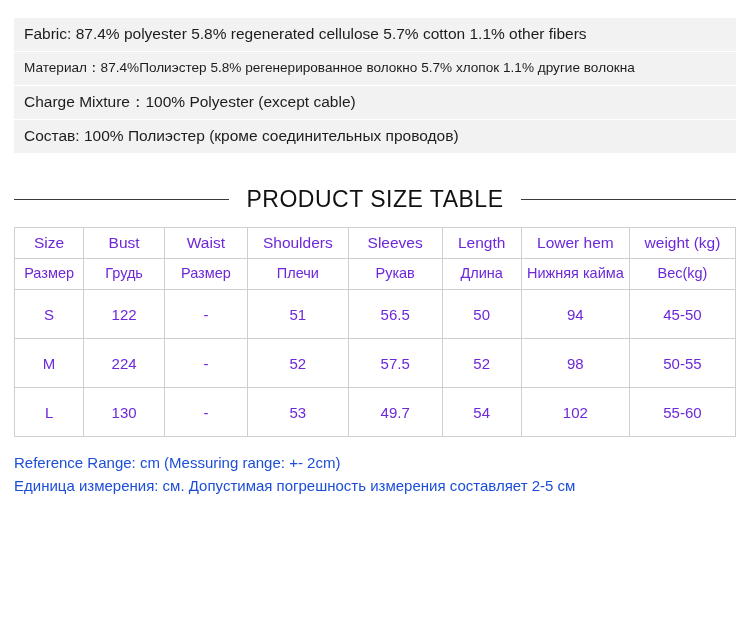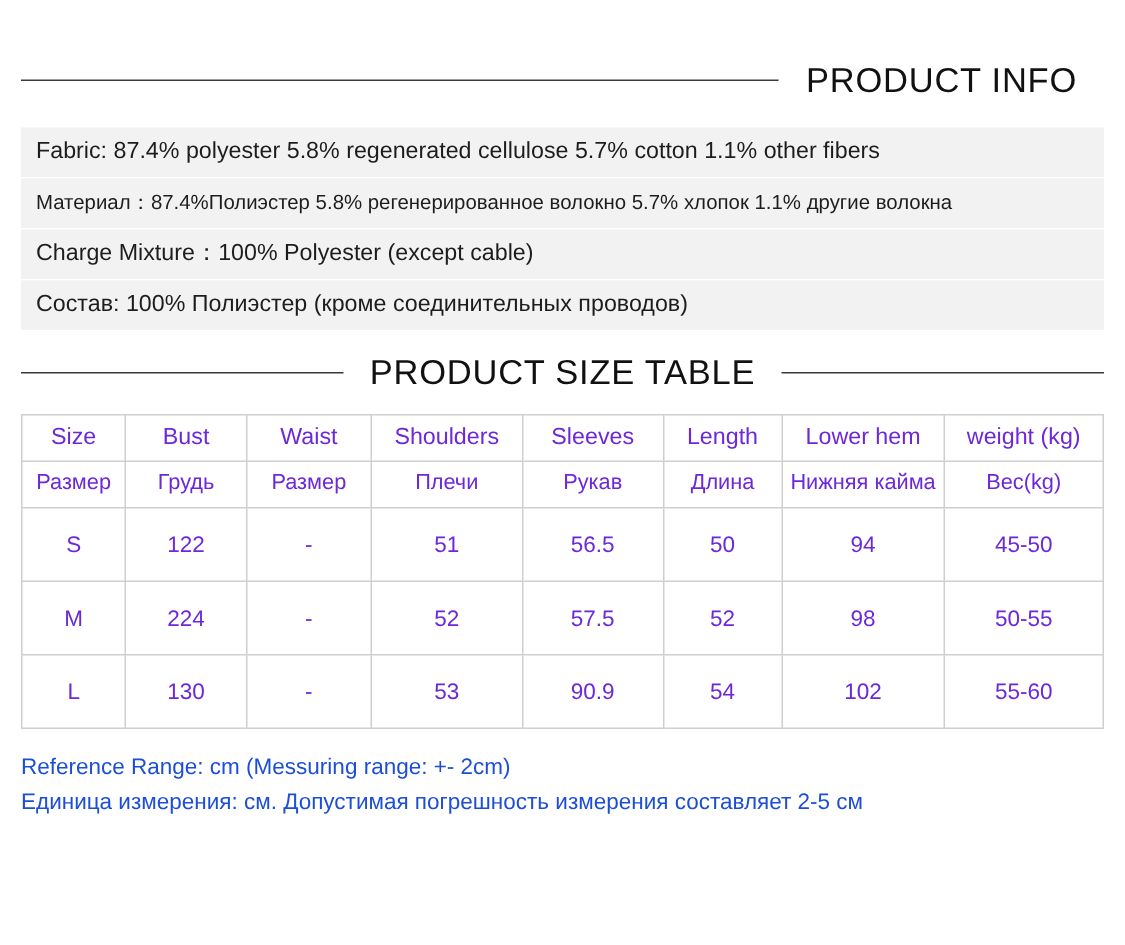--- a/index.html
+++ b/index.html
@@ -73,21 +73,21 @@
     font-size: 15.5px;
     color: #1d1d1d;
     line-height: 1.35;
   }
   .info-row.small .txt {
     font-size: 13.6px;
   }
 
   
   #size-table-heading {
-    margin-top: 14px;
+    margin-top: 32px;
     padding-left: 14px;
     padding-right: 14px;
   }
 
   
   .table-wrap {
     margin-top: 14px;
     padding: 0 14px;
   }
   table.size-table {
@@ -139,25 +139,20 @@
     font-size: 15px;
     color: #1d4ed8;
     line-height: 1.55;
   }
 </style>
 </head>
 <body>
 
 <div class="page">
 
-  <div class="section-heading" id="product-info-heading">
-    <span class="rule left"></span>
-    <span class="heading-text">PRODUCT INFO</span>
-    <span class="rule right"></span>
-  </div>
 
   <div class="info-block">
     <div class="info-row">
       <span class="txt">Fabric: 87.4% polyester 5.8% regenerated cellulose 5.7% cotton 1.1% other fibers</span>
     </div>
     <div class="info-row small alt">
       <span class="txt">Материал：87.4%Полиэстер 5.8% регенерированное волокно 5.7% хлопок 1.1% другие волокна</span>
     </div>
     <div class="info-row">
       <span class="txt">Charge Mixture：100% Polyester (except cable)</span>
@@ -226,21 +221,21 @@
           <td>57.5</td>
           <td>52</td>
           <td>98</td>
           <td>50-55</td>
         </tr>
         <tr>
           <td>L</td>
           <td>130</td>
           <td>-</td>
           <td>53</td>
-          <td>90.9</td>
+          <td>49.7</td>
           <td>54</td>
           <td>102</td>
           <td>55-60</td>
         </tr>
       </tbody>
     </table>
   </div>
 
   <div class="footnotes">
     <div class="footnote">Reference Range: cm (Messuring range: +- 2cm)</div>

